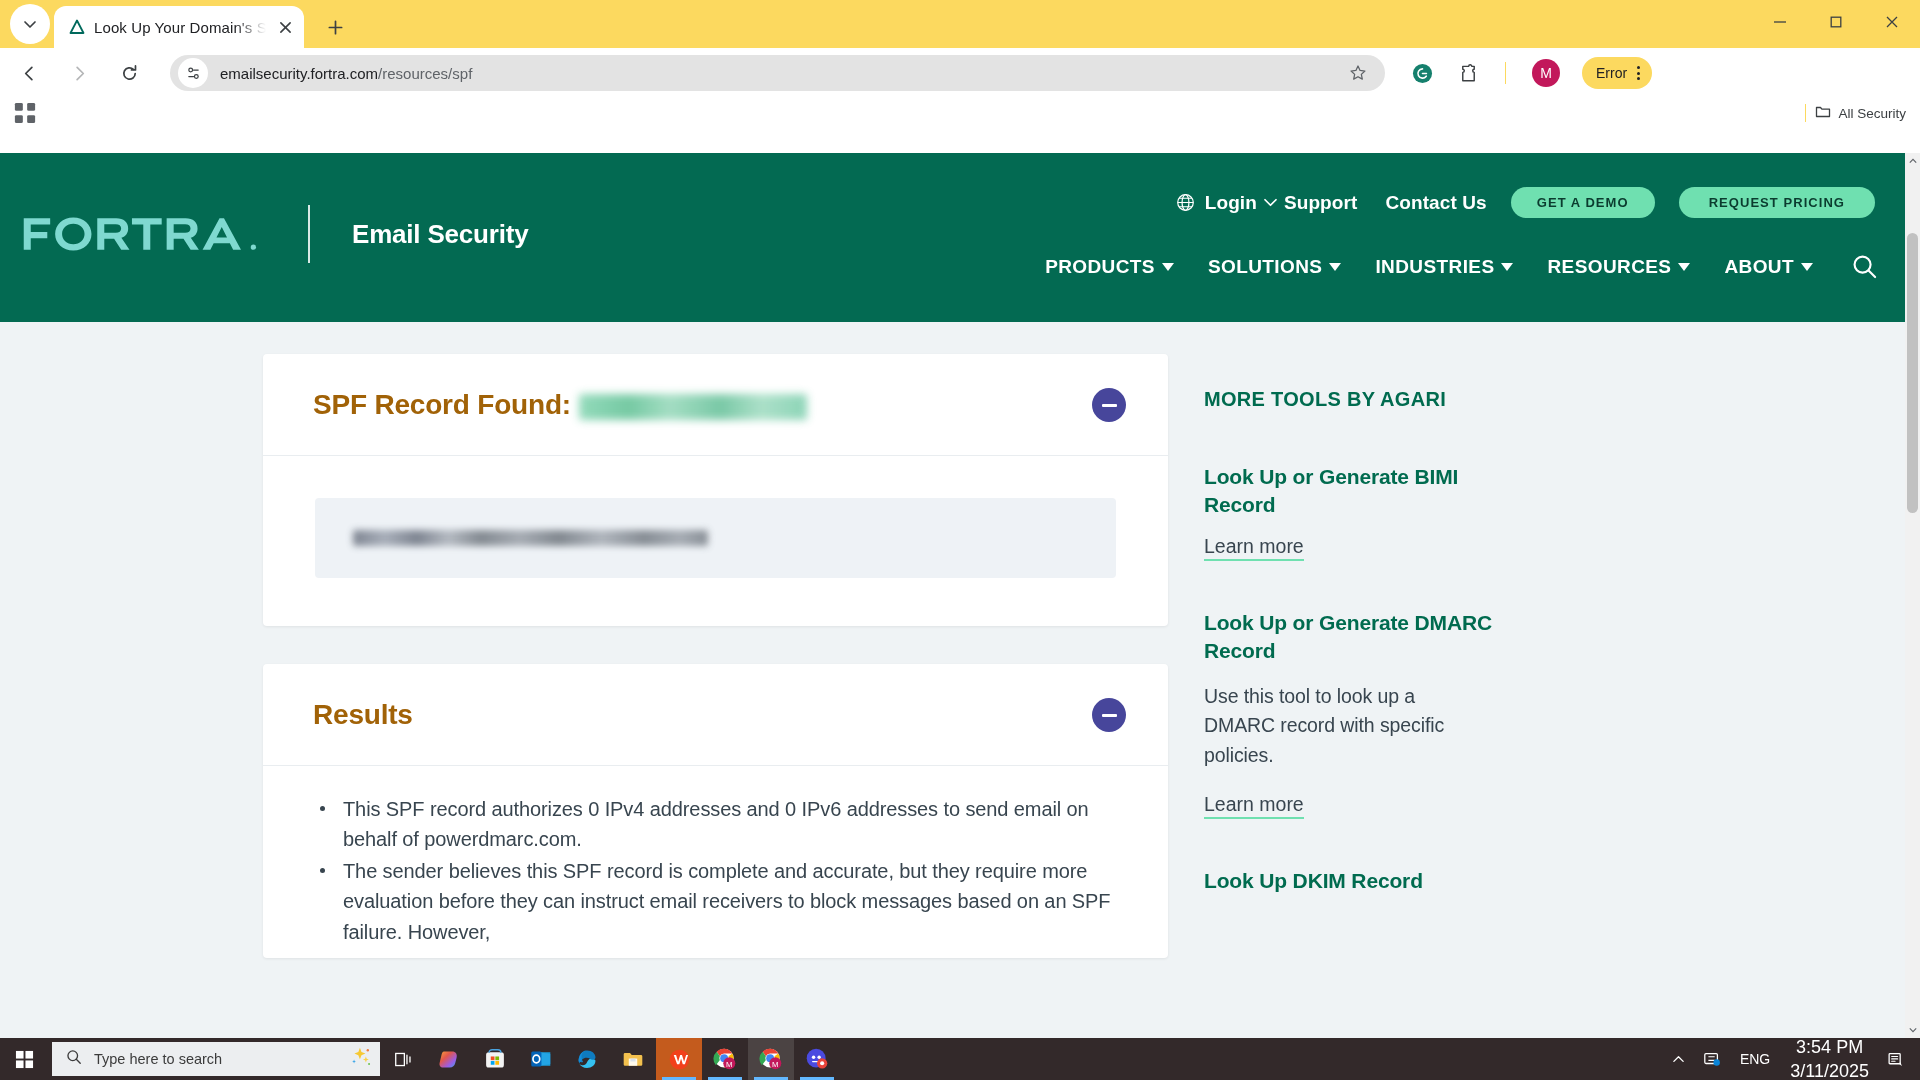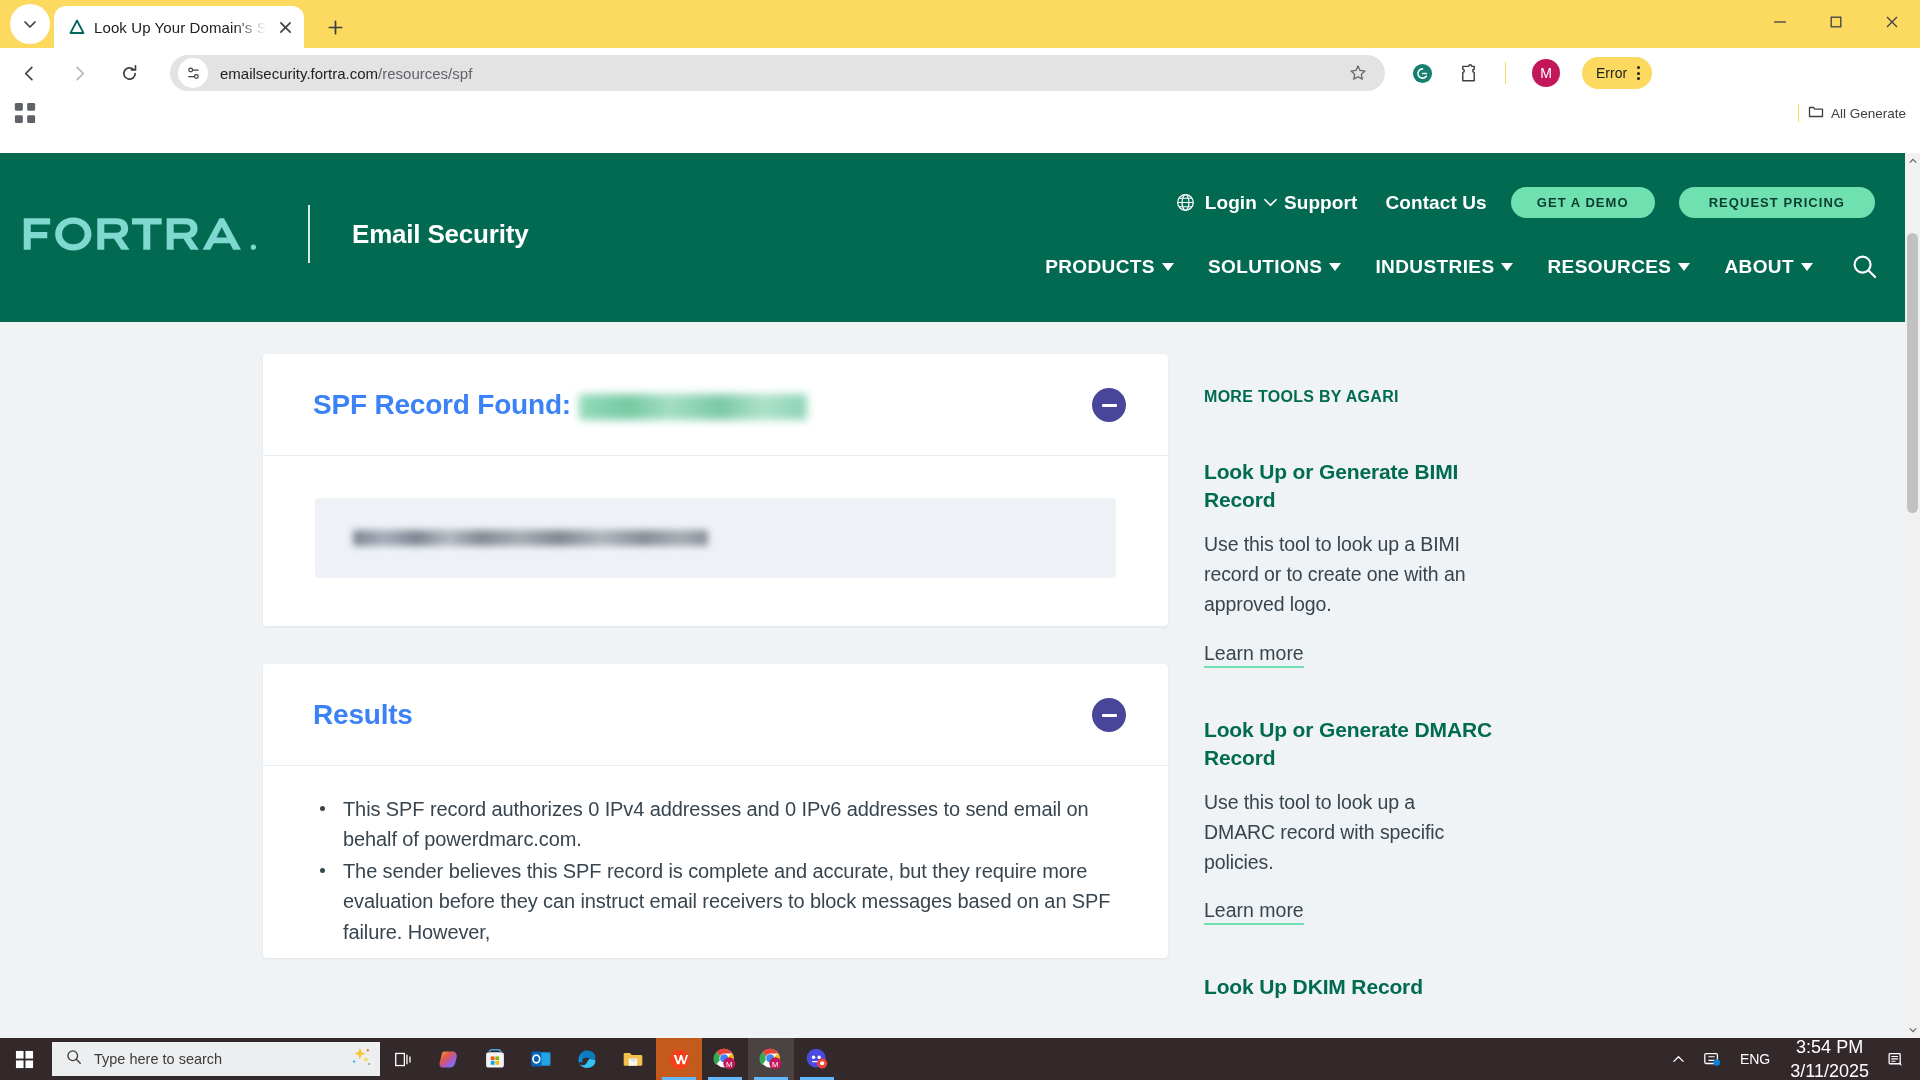--- a/index.html
+++ b/index.html
@@ -199,21 +199,21 @@
     background: #fff; border-radius: 4px;
     box-shadow: 0 1px 3px rgba(0,0,0,.07);
     margin-bottom: 38px;
   }
   .card-head {
     display: flex; align-items: center; justify-content: space-between;
     padding: 34px 42px 33px 50px;
     border-bottom: 1px solid #e9edf0;
   }
   .card-title {
-    font-size: 28px; font-weight: 700; color: #3b82f6;
+    font-size: 28px; font-weight: 700; color: #a16207;
     letter-spacing: -.2px;
     display: flex; align-items: center; gap: 8px;
   }
   .redact {
     display: inline-block; height: 26px; width: 228px;
     border-radius: 3px;
     background: linear-gradient(92deg,#8ed9b8 0%,#6fc79f 22%,#9fdcc0 40%,#73c6a2 62%,#a8dfc6 80%,#86d2b3 100%);
     filter: blur(4.5px); opacity: .95;
     position: relative; top: 2px;
   }
@@ -245,21 +245,21 @@
     font-size: 20px; line-height: 1.52; color: #38454f;
     margin-bottom: 1px; letter-spacing: -.1px;
   }
   .results-list li::before {
     content: ""; position: absolute; left: 5px; top: 12px;
     width: 5px; height: 5px; border-radius: 50%; background: #38454f;
   }
 
   
   .tools-title {
-    font-size: 16px; font-weight: 700; color: #006b4f;
+    font-size: 20px; font-weight: 700; color: #006b4f;
     letter-spacing: .3px; margin: 34px 0 52px 0;
   }
   .tool { margin-bottom: 48px; }
   .tool h3 {
     font-size: 21px; font-weight: 700; color: #006b4f;
     line-height: 1.34; margin-bottom: 16px; letter-spacing: -.15px;
     max-width: 300px;
   }
   .tool p {
     font-size: 19.5px; line-height: 1.53; color: #38454f;
@@ -438,21 +438,21 @@
         </svg>
     </div>
     <div class="bm-right">
       <div class="bm-sep"></div>
       <div class="bm-folder">
         <span>
           <svg viewBox="0 0 16 16">
               <path d="M1.5 12.5v-9h4l1.4 1.7h7.6v7.3z" fill="none" stroke="#3c4043" stroke-width="1.3" stroke-linejoin="round"></path>
             </svg>
         </span>
-        <span>All Generate</span>
+        <span>All Security</span>
       </div>
     </div>
   </div>
 
   <div class="viewport">
 
     <div class="site-header">
       <div class="logo-wrap">
         <svg class="fortra-logo" viewBox="0 0 300 46" width="248">
           <g fill="#7fd9d0">
@@ -556,21 +556,20 @@
           </div>
         </div>
 
       </div>
 
       <div class="right-col">
         <div class="tools-title">MORE TOOLS BY AGARI</div>
 
         <div class="tool">
           <h3>Look Up or Generate BIMI Record</h3>
-          <p>Use this tool to look up a BIMI record or to create one with an approved logo.</p>
           <a class="learn-more">Learn more</a>
         </div>
 
         <div class="tool">
           <h3>Look Up or Generate DMARC Record</h3>
           <p>Use this tool to look up a DMARC record with specific policies.</p>
           <a class="learn-more">Learn more</a>
         </div>
 
         <div class="tool last">

